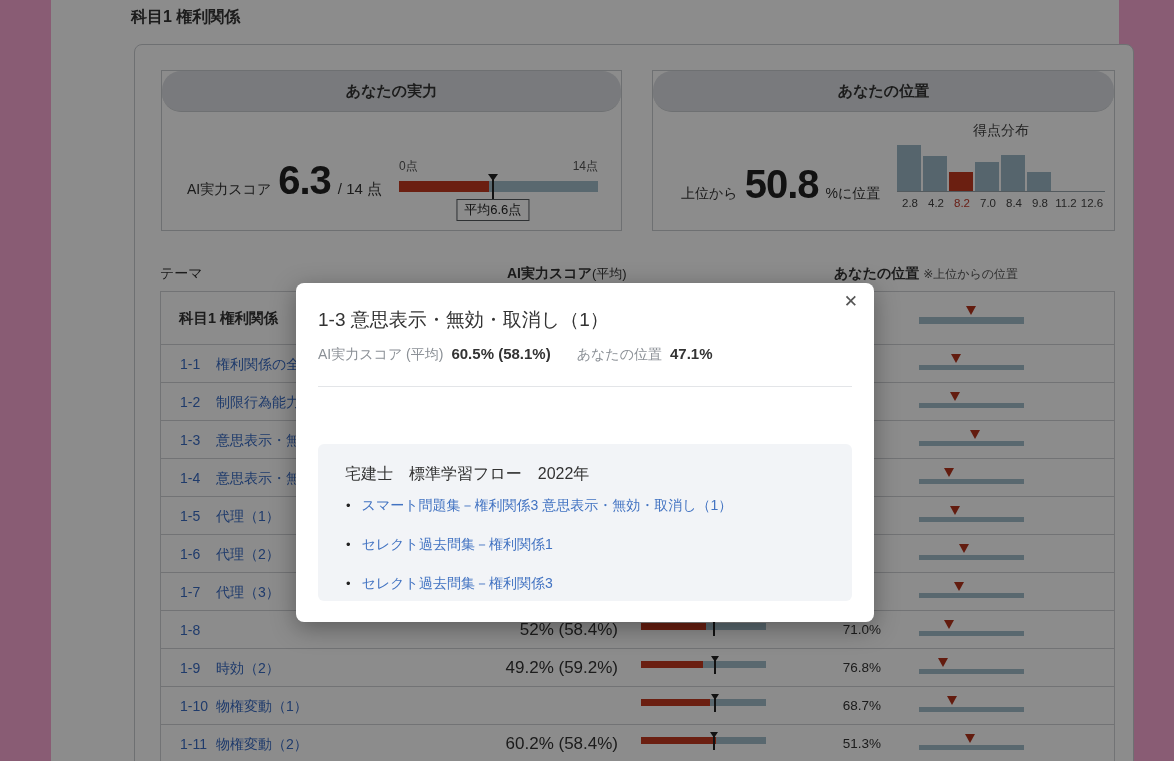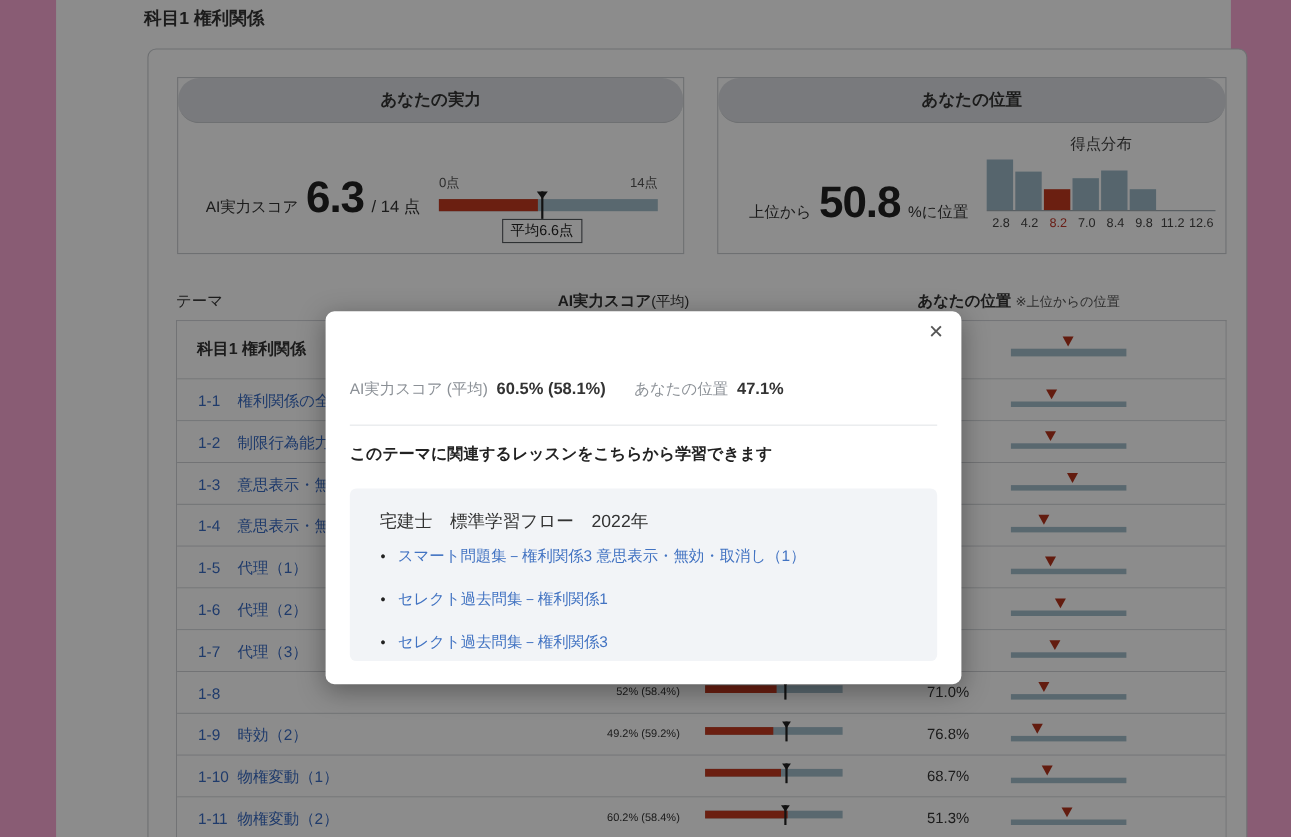--- a/index.html
+++ b/index.html
@@ -60,21 +60,21 @@
   .th-pos { position:absolute; left:699px; font-weight:bold; }
   .th-pos .sub { font-weight:normal; font-size:12px; color:#555; }
 
   .ttable { position:absolute; left:25px; top:246px; width:955px;
             border:1px solid #cfd2d6; border-bottom:none; background:#fff; }
   .trow { position:relative; height:38px; border-bottom:1px solid #cfd2d6; background:#fff; }
   .trow.subject { height:53px; }
   .subject-label { position:absolute; left:18px; top:0; line-height:53px; font-size:14.5px; font-weight:bold; color:#333; }
   .row-no    { position:absolute; left:19px; top:0; line-height:38px; font-size:14px; color:#3a6cc4; cursor:pointer; }
   .row-topic { position:absolute; left:55px; top:0; line-height:38px; font-size:14px; color:#3a6cc4; cursor:pointer; white-space:nowrap; }
-  .score-val { position:absolute; left:327px; top:0; width:130px; line-height:38px; text-align:right; font-size:10px; color:#333; }
+  .score-val { position:absolute; left:327px; top:0; width:130px; line-height:38px; text-align:right; font-size:17px; color:#333; }
   .row-gauge { position:absolute; left:480px; top:12px; width:125px; height:7px; background:#a3bdca; }
   .row-fill  { position:absolute; left:0; top:0; height:7px; background:#c43a20; }
   .row-marker{ position:absolute; top:-5px; width:2px; height:18px; background:#222; }
   .row-marker::before { content:""; position:absolute; top:0; left:-3px;
       border-left:4px solid transparent; border-right:4px solid transparent; border-top:6px solid #222; }
   .pos-val { position:absolute; left:590px; top:0; width:130px; line-height:38px; text-align:right; font-size:13.5px; color:#333; }
   .pos-bar { position:absolute; left:758px; top:20px; width:105px; height:5px; background:#a3bdca; }
   .trow.subject .pos-bar { top:25px; height:7px; }
   .pos-tri { position:absolute; top:-11px; width:0; height:0;
       border-left:5px solid transparent; border-right:5px solid transparent; border-top:9px solid #b5331c; }
@@ -274,29 +274,29 @@
             </div>
           </div>
         </div>
     </div>
   </div>
 
   <div class="overlay"></div>
 
   <div class="modal">
     <div class="modal-close">✕</div>
+    <div class="modal-title">1-3 意思表示・無効・取消し（1）</div>
     <div class="modal-stats">
       <span class="stat-label">AI実力スコア (平均)</span>
       <span class="stat-value">60.5% (58.1%)</span>
       <span class="stat-gap"></span>
       <span class="stat-label">あなたの位置</span>
       <span class="stat-value">47.1%</span>
     </div>
     <div class="modal-divider"></div>
-    <div class="modal-lead">このテーマに関連するレッスンをこちらから学習できます</div>
     <div class="lesson-box">
       <div class="lesson-course">宅建士　標準学習フロー　2022年</div>
       <ul class="lesson-list" id="lesson-list">
           <li>
             <span class="bullet">•</span>
             <a class="lesson-link">スマート問題集－権利関係3 意思表示・無効・取消し（1）</a>
           </li>
           <li>
             <span class="bullet">•</span>
             <a class="lesson-link">セレクト過去問集－権利関係1</a>

